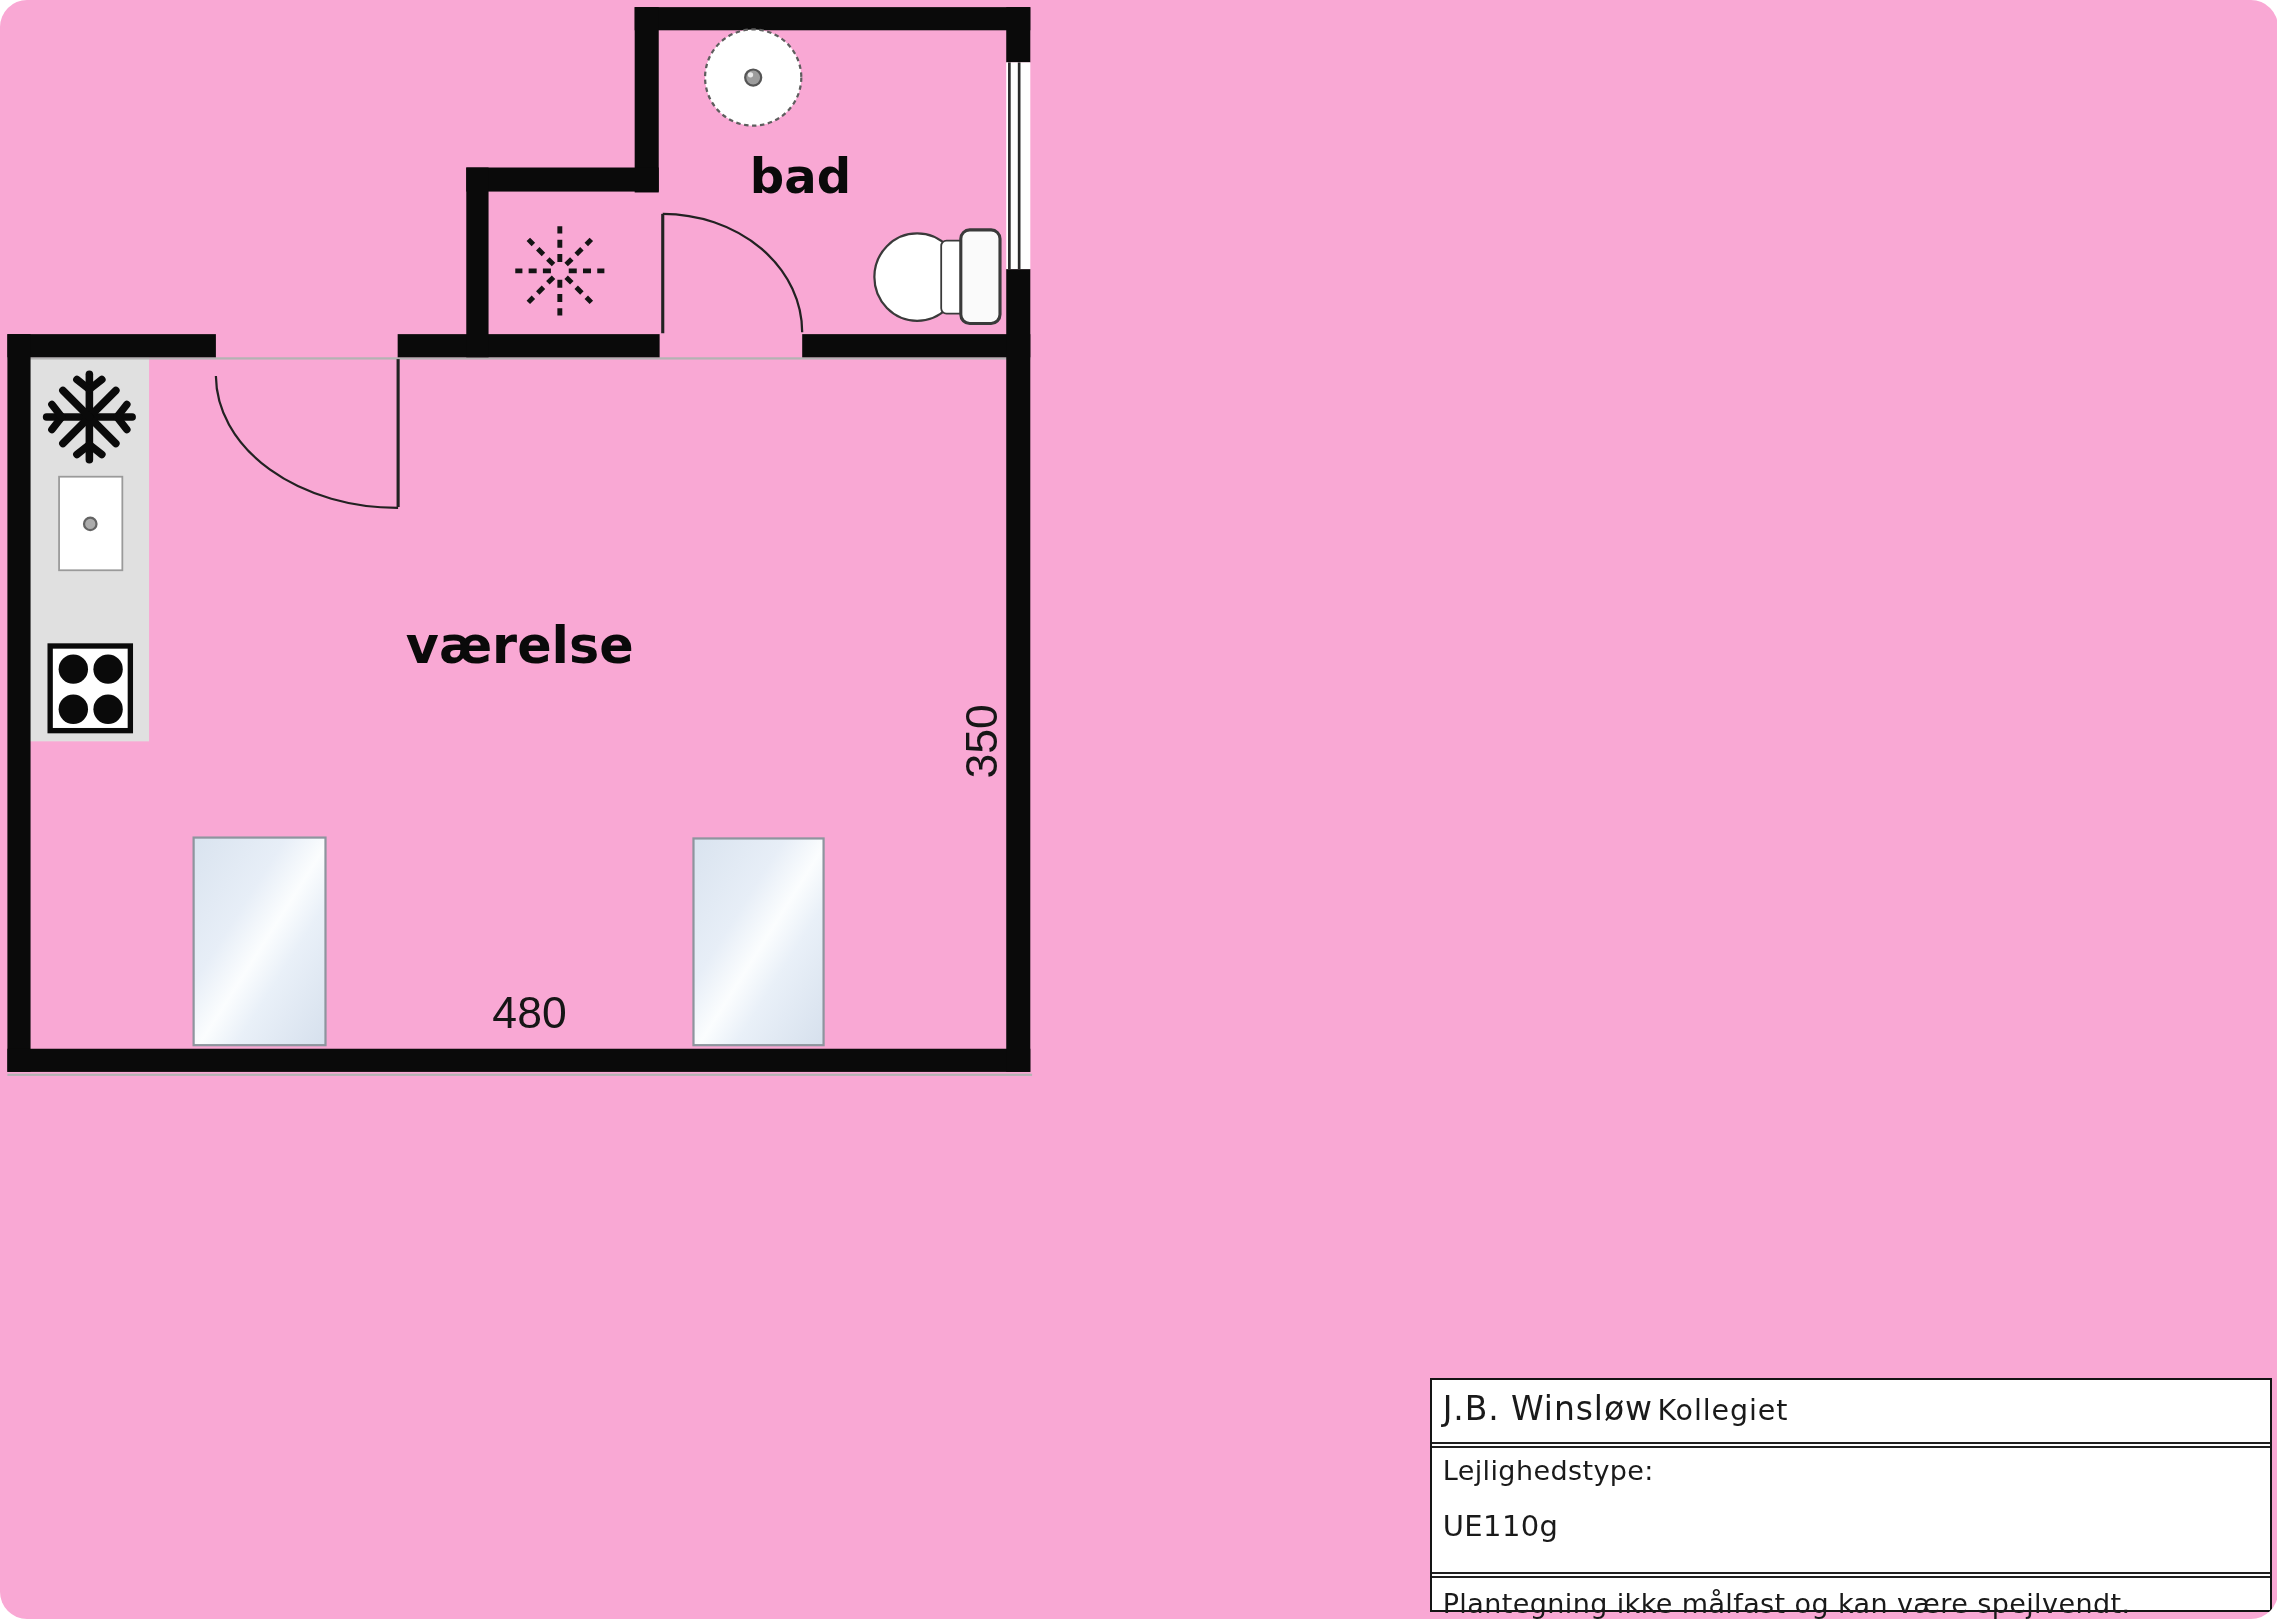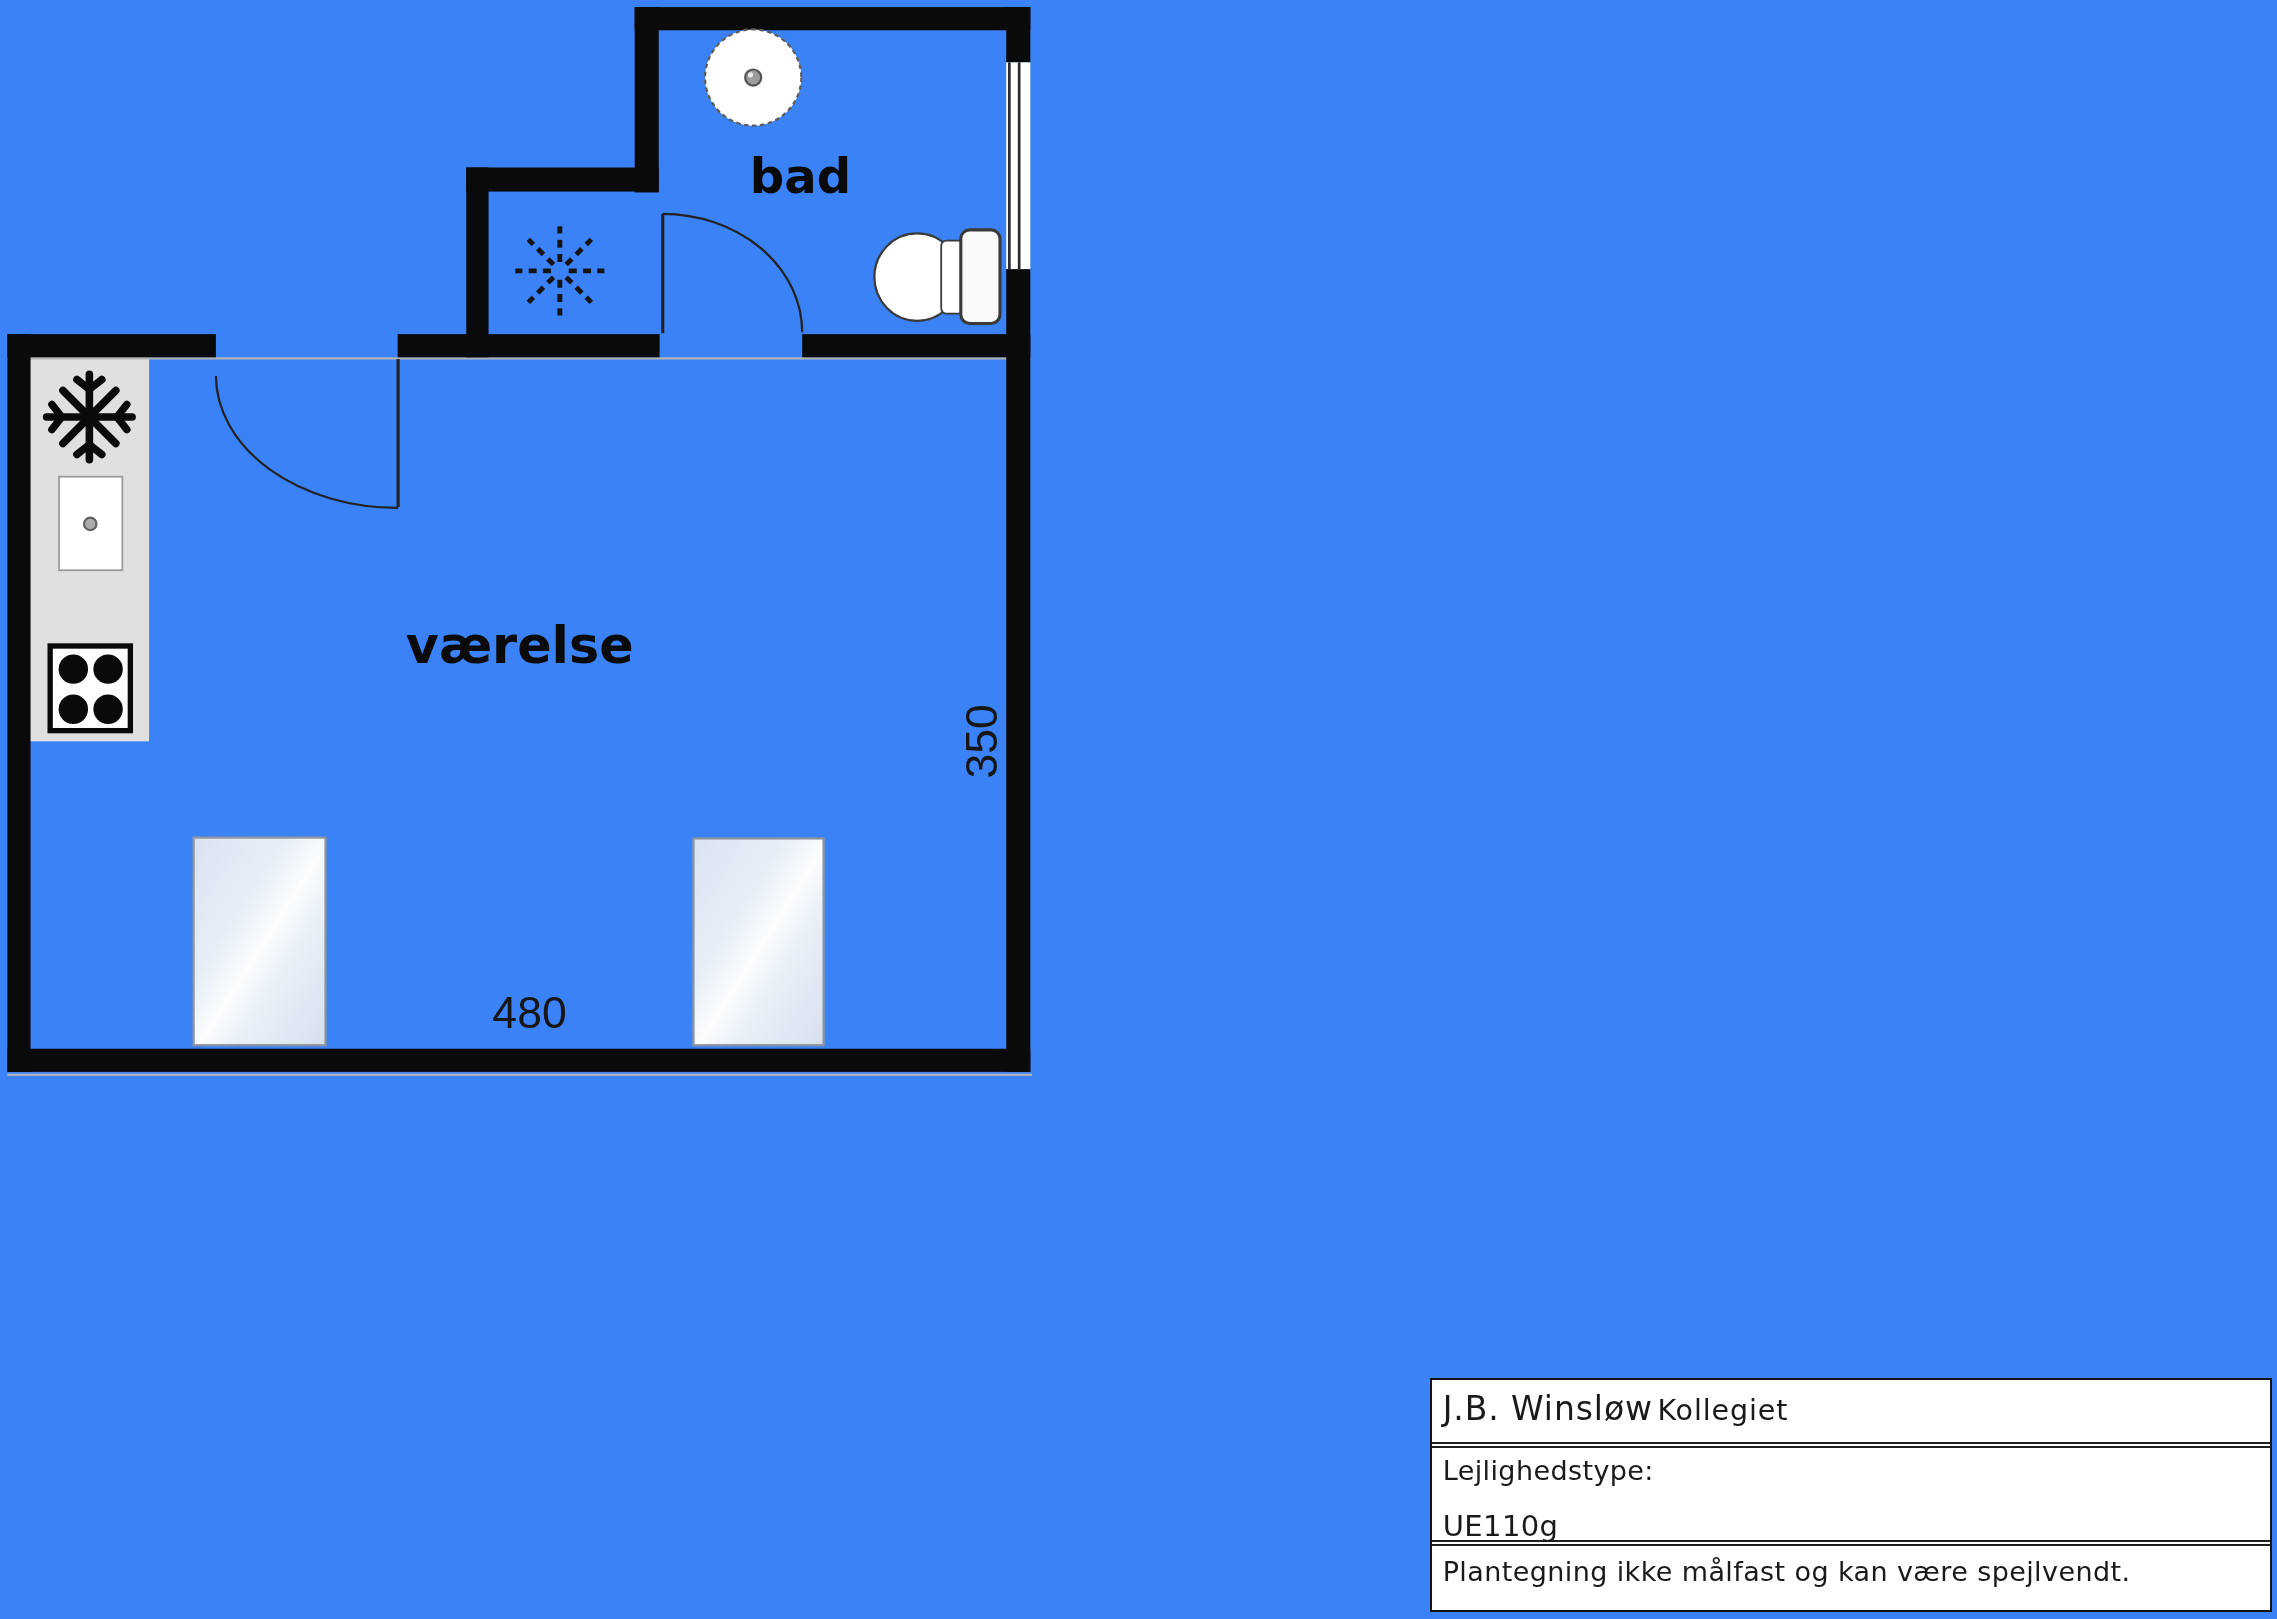--- a/index.html
+++ b/index.html
@@ -1,22 +1,23 @@
 <!DOCTYPE html>
 <html style="font-size:14.3px"><head>
 <meta charset="utf-8">
 <style>
   html,body{margin:0;padding:0;background:#ffffff;}
   #page{
     position:relative;
     width:2278px;height:1619px;
-    background:#3b82f6;
+    background:#f9a8d4;
     overflow:hidden;
     font-family:"DejaVu Sans","Liberation Sans",sans-serif;
     color:#111;
+    border-radius:27px;
   }
   #plan-svg{position:absolute;left:0;top:0;}
 
   
   #title-block{
     position:absolute;
     left:1430px;top:1378px;
     width:842px;height:234px;
     border:2.7px solid #141414;
     background:#ffffff;
@@ -30,21 +31,21 @@
   }
   .tb-name-primary{font-size:33px;letter-spacing:0.9px;color:#1a1a1a;}
   .tb-name-secondary{font-size:28.5px;letter-spacing:0.9px;color:#1a1a1a;}
   .tb-divider{
     height:6.2px;
     border-top:2.2px solid #1f1f1f;
     border-bottom:2.2px solid #1f1f1f;
     box-sizing:border-box;
   }
   .tb-row2{
-    height:92px;
+    height:124px;
     padding:7.1px 0 0 10.7px;
     box-sizing:border-box;
   }
   .tb-type-label{font-size:27px;color:#1a1a1a;letter-spacing:0.4px;}
   .tb-type-value{font-size:29px;color:#1a1a1a;margin-top:23px;letter-spacing:0.4px;}
   .tb-row3{
     height:52px;
     padding:9.8px 0 0 10.7px;
     box-sizing:border-box;
   }

